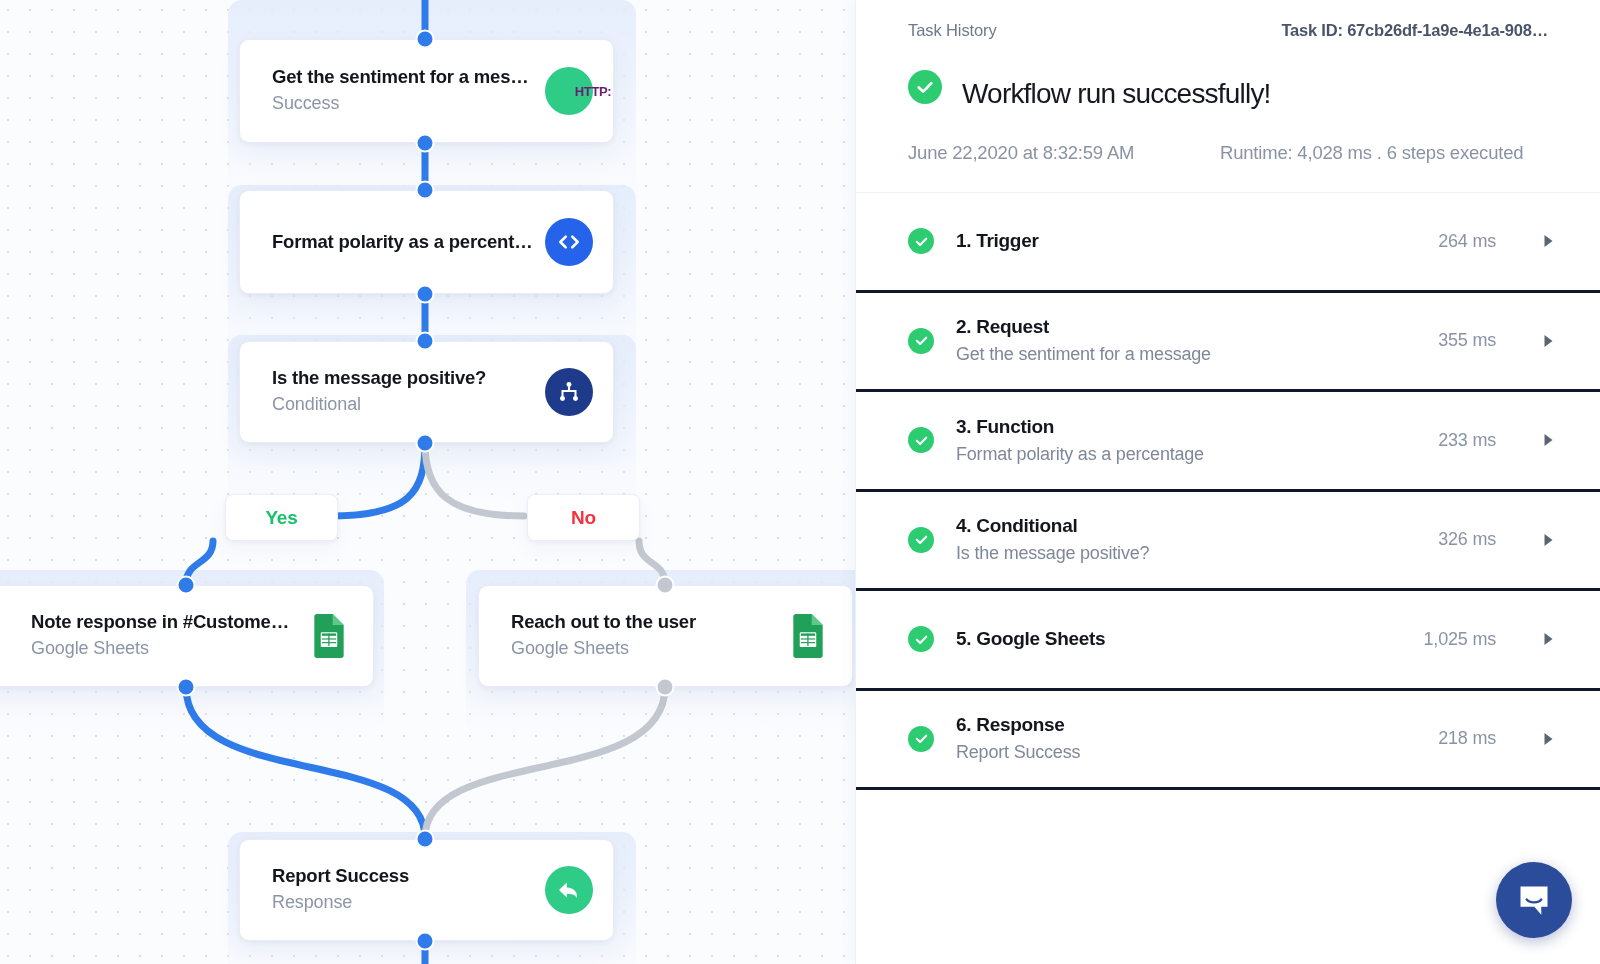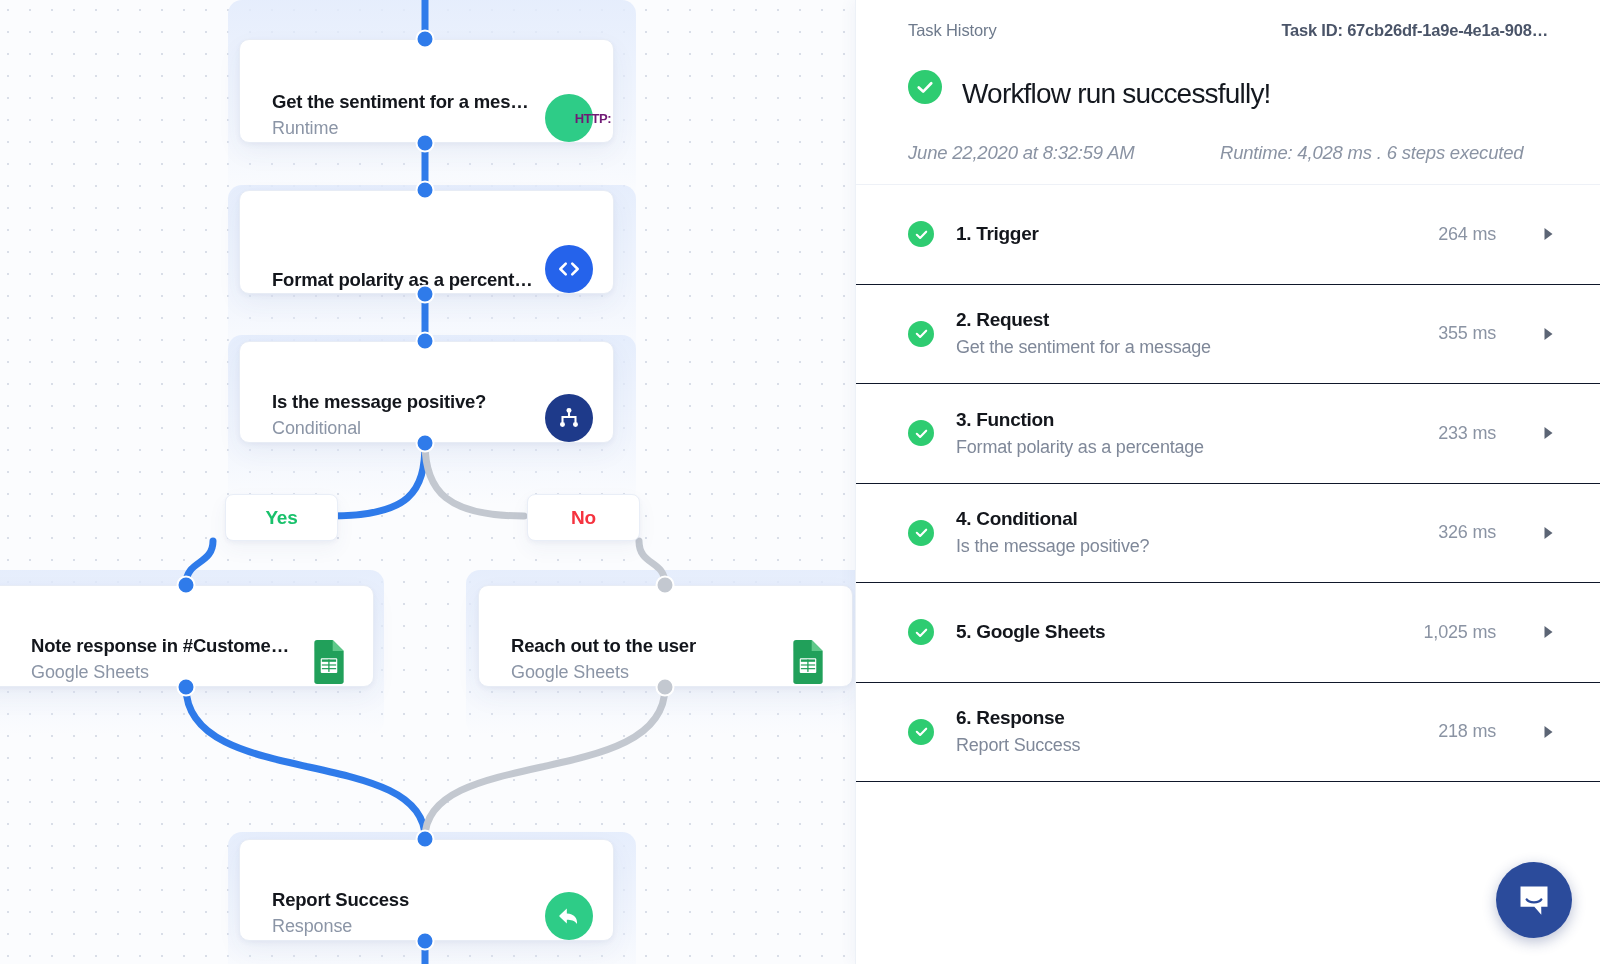--- a/index.html
+++ b/index.html
@@ -48,21 +48,21 @@
   }
 
   
   .node {
     position: absolute;
     background: #ffffff;
     border: 1px solid #e7ecf5;
     border-radius: 10px;
     box-shadow: 0 2px 5px rgba(60,80,130,0.055), 0 10px 26px rgba(60,80,130,0.055);
     display: flex;
-    align-items: flex-end;
+    align-items: center;
     padding: 0 20px 0 32px;
   }
   .node-text {
     flex: 1 1 auto;
     min-width: 0;
   }
   .node-title {
     font-size: 18.5px;
     font-weight: bold;
     color: #13161c;
@@ -185,22 +185,21 @@
     display: flex;
     align-items: center;
     justify-content: center;
     flex: 0 0 auto;
   }
   .check.sm { width: 26px; height: 26px; }
 
   .panel-sub {
     display: flex;
     margin-top: 32px;
-    margin-bottom: 20px;
-    font-style: italic;
+    margin-bottom: 28px;
   }
   .panel-date {
     font-size: 18.5px;
     color: #8a93a3;
     letter-spacing: -0.2px;
     width: 312px;
     flex: 0 0 312px;
   }
   .panel-runtime {
     font-size: 18.5px;
@@ -208,21 +207,21 @@
     letter-spacing: -0.2px;
   }
 
   .steps {
     border-top: 1px solid #eef1f7;
     flex: 1 1 auto;
   }
   .step {
     display: flex;
     align-items: center;
-    border-bottom: 1px solid #0f172a;
+    border-bottom: 3px solid #0f172a;
     height: 99.5px;
     padding: 0 46px 0 52px;
     justify-content: center;
   }
   .step-check { flex: 0 0 auto; margin-right: 22px; }
   .step-body { flex: 1 1 auto; min-width: 0; }
   .step-title {
     font-size: 19px;
     font-weight: bold;
     color: #13161c;
@@ -302,21 +301,21 @@
       <path d="M186,687 C186,790 425,745 425,838" stroke="#2f7bea" stroke-width="7" fill="none" stroke-linecap="round"></path>
 
       <path d="M665,687 C665,790 425,745 425,838" stroke="#c3c8d0" stroke-width="7" fill="none" stroke-linecap="round"></path>
 
       <path d="M425,940 L425,964" stroke="#2f7bea" stroke-width="7" fill="none" stroke-linecap="round"></path>
     </svg>
 
     <div class="node" style="left:239px; top:39px; width:375px; height:104px;">
       <div class="node-text">
         <div class="node-title">Get the sentiment for a mes…</div>
-        <div class="node-sub">Runtime</div>
+        <div class="node-sub">Success</div>
       </div>
       <div class="node-icon ic-http">
         <span>HTTP:</span>
       </div>
     </div>
     <div class="dot dot-blue" style="left:425px; top:39px;"></div>
     <div class="dot dot-blue" style="left:425px; top:143px;"></div>
 
     <div class="node" style="left:239px; top:190px; width:375px; height:104px;">
       <div class="node-text">

